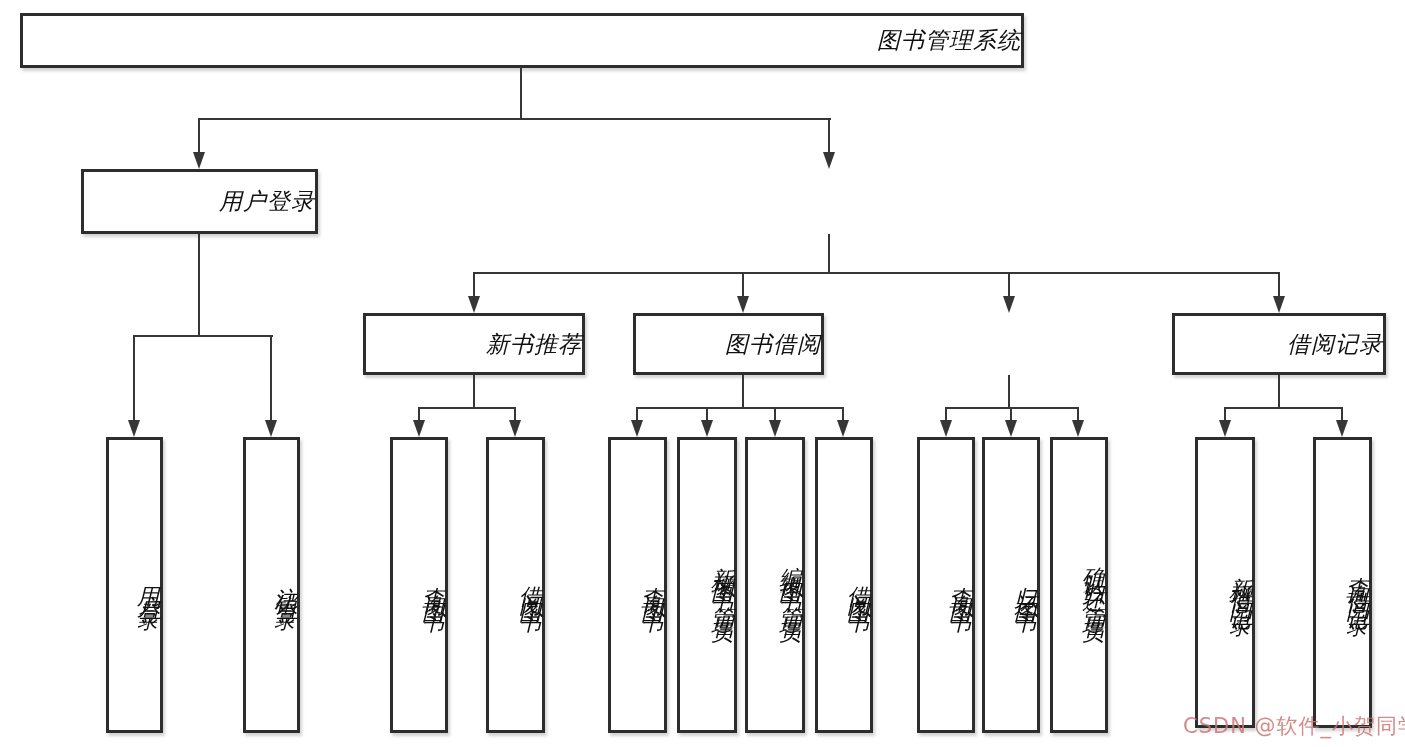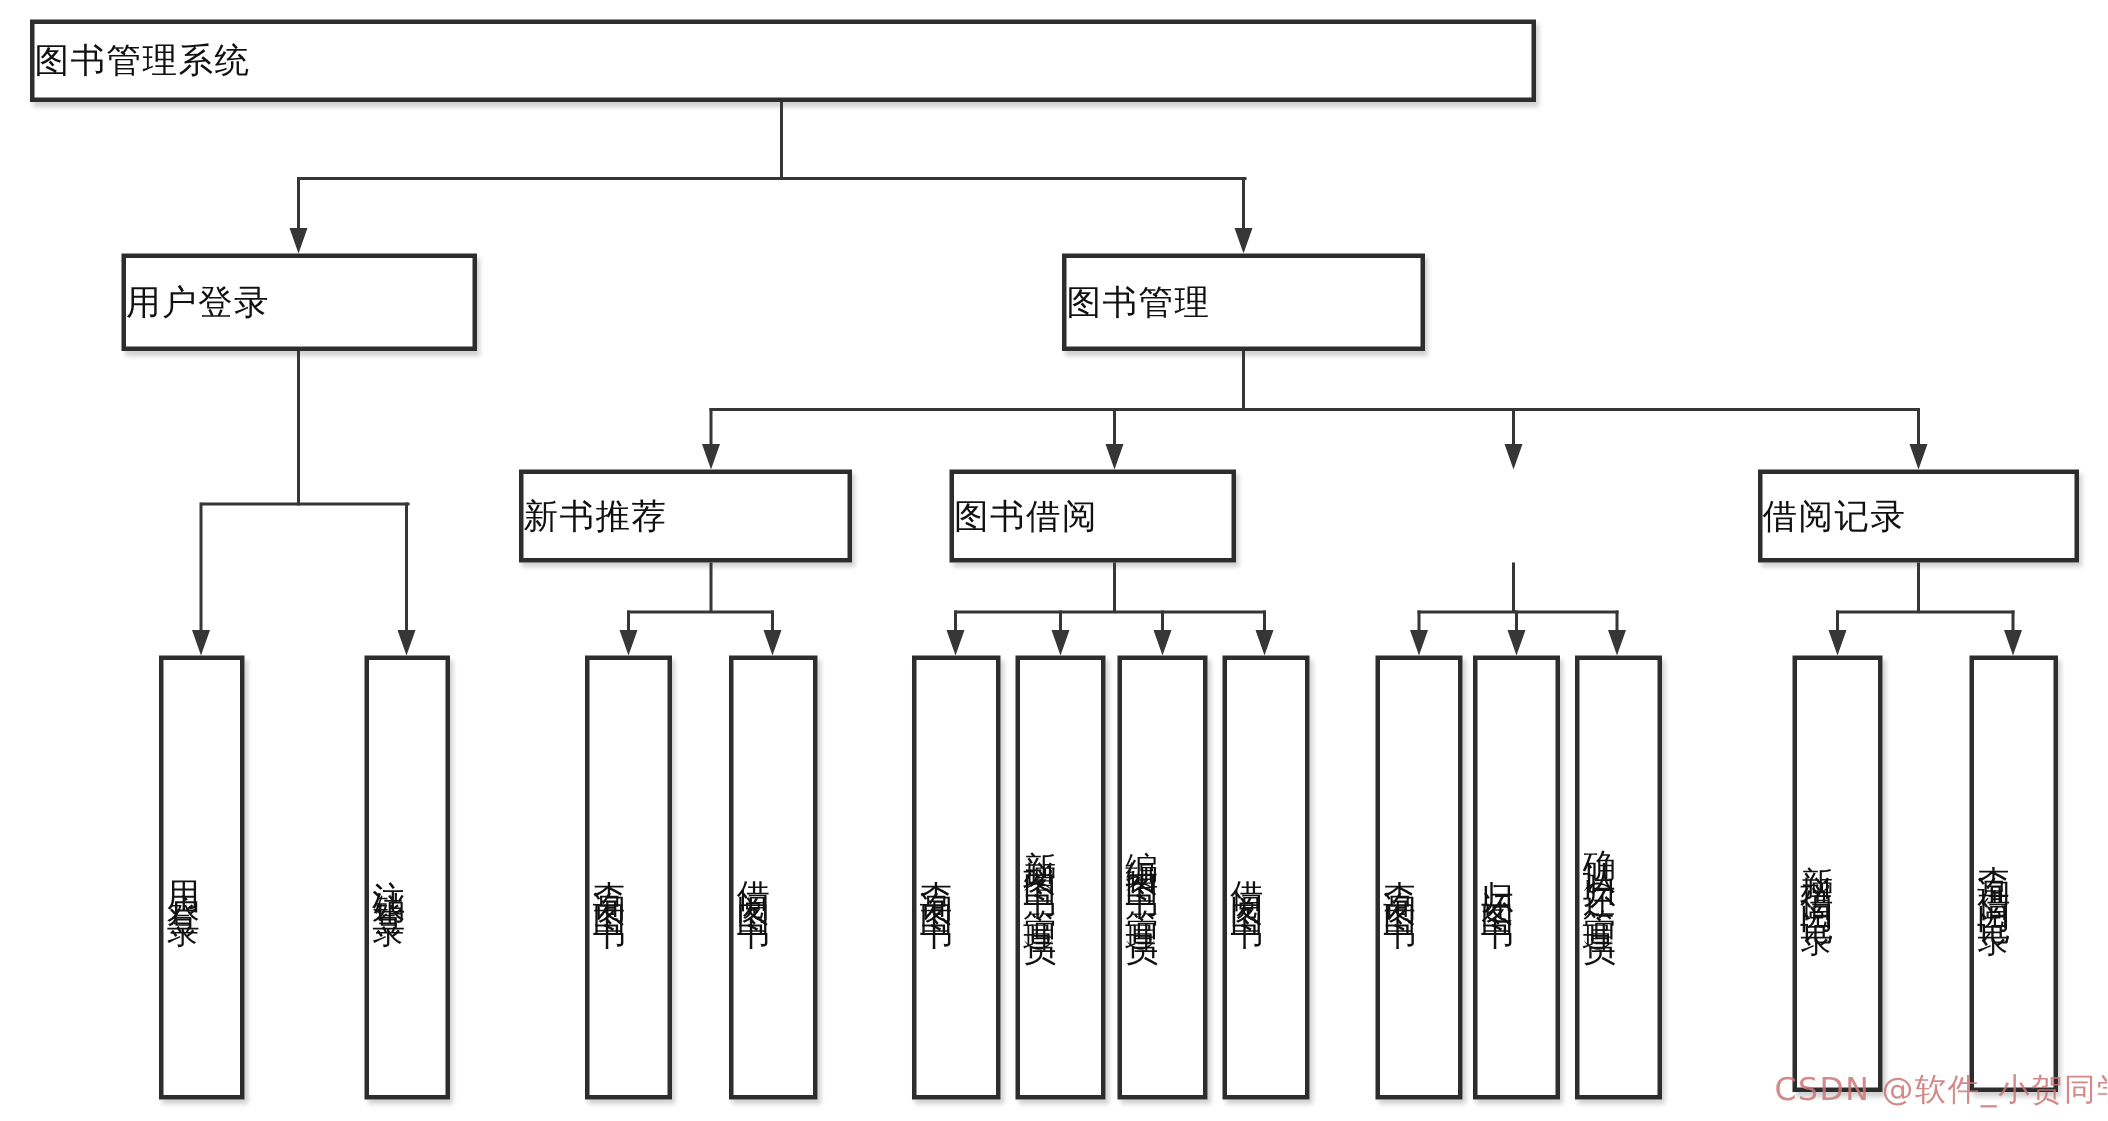--- a/index.html
+++ b/index.html
@@ -3,21 +3,21 @@
 <meta charset="utf-8">
 <style>
   html,body { margin:0; padding:0; background:#ffffff; }
   #stage {
     position:relative; width:1405px; height:747px; background:#ffffff;
     font-family:"DejaVu Sans", sans-serif; color:#111111; overflow:hidden;
   }
   .box {
     position:absolute; box-sizing:border-box; background:#ffffff;
     border:3px solid #2d2d2d; box-shadow:2px 3px 3px rgba(0,0,0,0.18);
-    display:flex; align-items:center; justify-content:flex-start;
+    display:flex; align-items:center; justify-content:flex-end;font-style:italic;
   }
   .h-label { font-size:23px; letter-spacing:1px; white-space:nowrap; }
   .vtext {
     writing-mode:vertical-rl; text-orientation:mixed;
     font-size:22px; letter-spacing:8px; line-height:1.1; white-space:nowrap;
   }
   .line { position:absolute; background:#363636; }
   .arrow {
     position:absolute; width:0; height:0;
     border-left:6px solid transparent; border-right:6px solid transparent;
@@ -33,25 +33,22 @@
 
 <div id="stage">
 
   <div class="box" style="left:20px;top:13px;width:1004px;height:55px;">
     <span class="h-label">图书管理系统</span>
   </div>
 
   <div class="box" style="left:81px;top:169px;width:237px;height:65px;">
     <span class="h-label">用户登录</span>
   </div>
-  <div class="box" style="left:708px;top:169px;width:242px;height:65px;">
-    <span class="h-label">图书管理</span>
-  </div>
 
-  <div class="box" style="left:346px;top:313px;width:222px;height:62px;">
+  <div class="box" style="left:363px;top:313px;width:222px;height:62px;">
     <span class="h-label">新书推荐</span>
   </div>
   <div class="box" style="left:633px;top:313px;width:191px;height:62px;">
     <span class="h-label">图书借阅</span>
   </div>
   <div class="box" style="left:1172px;top:313px;width:214px;height:62px;">
     <span class="h-label">借阅记录</span>
   </div>
 
   <div class="box" style="left:106px;top:437px;width:57px;height:296px;">

